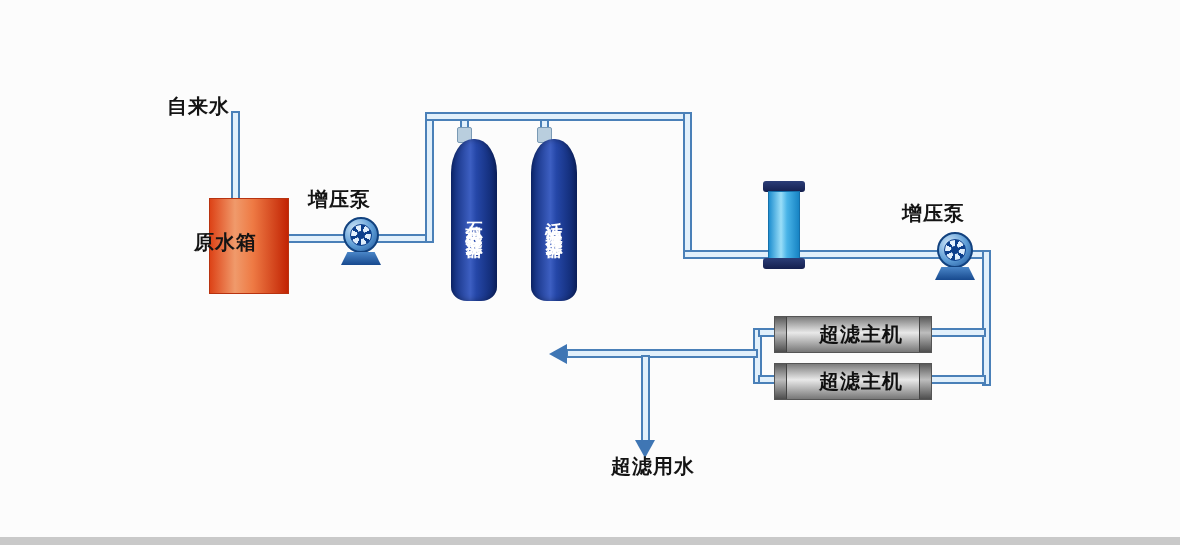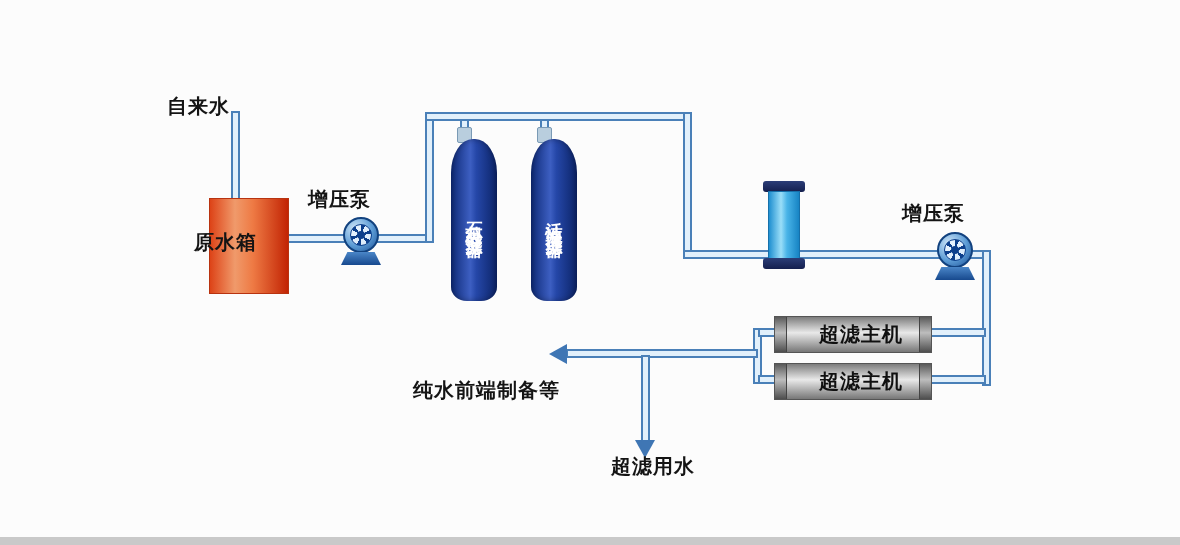--- a/index.html
+++ b/index.html
@@ -157,18 +157,17 @@
     <span class="uf-label">超滤主机</span>
   </div>
   <div class="uf" style="left:774px; top:363px;">
     <span class="uf-label">超滤主机</span>
   </div>
 
   <div class="label" style="left:167px; top:93px;text-align:right;">自来水</div>
   <div class="label" style="left:180px; top:229px;margin-left:14px;">原水箱</div>
   <div class="label" style="left:308px; top:186px;">增压泵</div>
   <div class="label" style="left:902px; top:200px;">增压泵</div>
-  <div class="label" style="left:413px; top:377px;">纯水前端制备等</div>
   <div class="label" style="left:579px; top:453px;margin-left:32px;">超滤用水</div>
 
   <div class="bottom-strip"></div>
 
 </div>
 
 </body></html>

